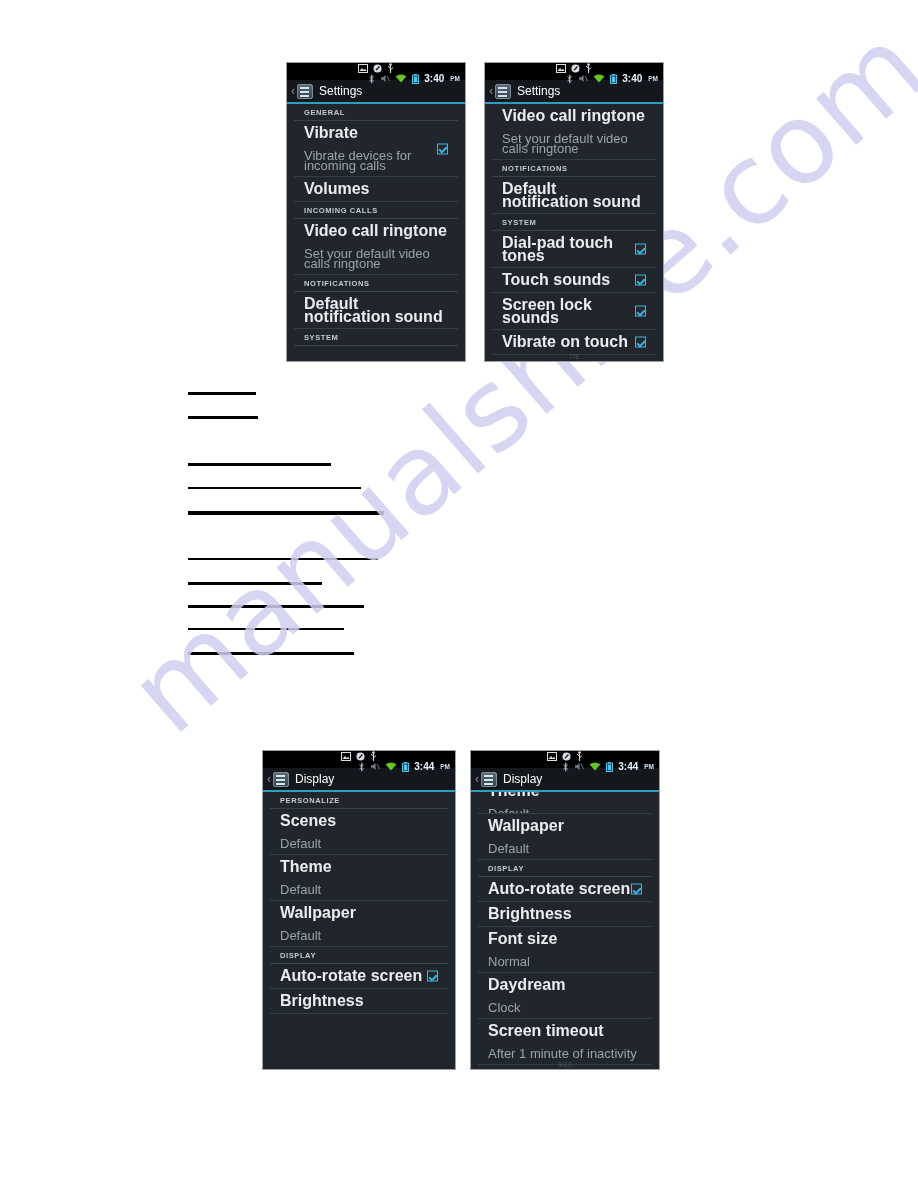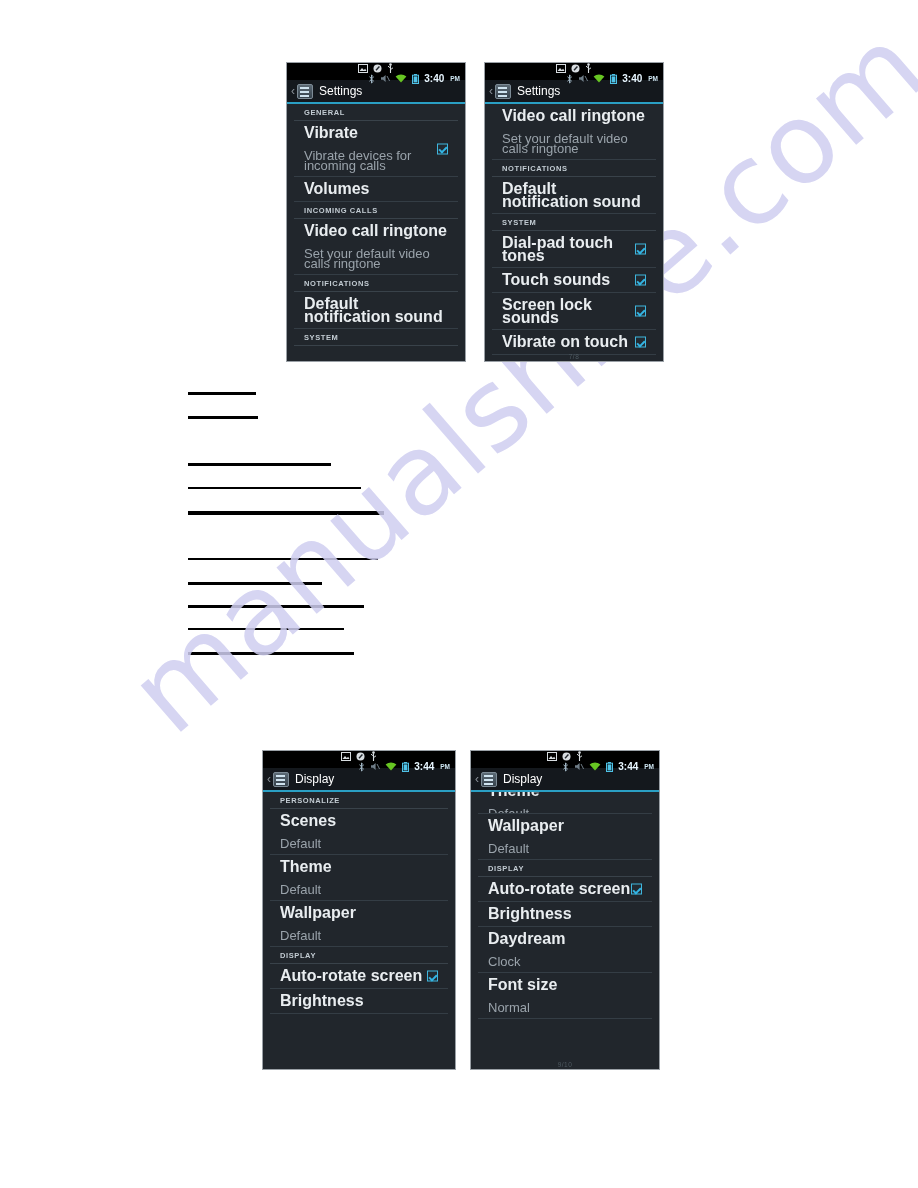--- a/index.html
+++ b/index.html
@@ -418,26 +418,30 @@
         </div>
         <div class="sect">DISPLAY</div>
         <div class="row">
           <div class="t">Auto-rotate screen</div>
           <span class="cb"></span>
         </div>
         <div class="row">
           <div class="t">Brightness</div>
         </div>
         <div class="row">
+          <div class="t">Font size</div>
+          <div class="s">Normal</div>
+        </div>
+        <div class="row">
           <div class="t">Daydream</div>
           <div class="s">Clock</div>
         </div>
         <div class="row">
-          <div class="t">Font size</div>
-          <div class="s">Normal</div>
+          <div class="t">Screen timeout</div>
+          <div class="s">After 1 minute of inactivity</div>
         </div>
         <div class="pageind">9/10</div>
       </div>
     </div>
   </div>
 
 <div id="watermark">
   <span>manualshive.com</span>
 </div>
 

